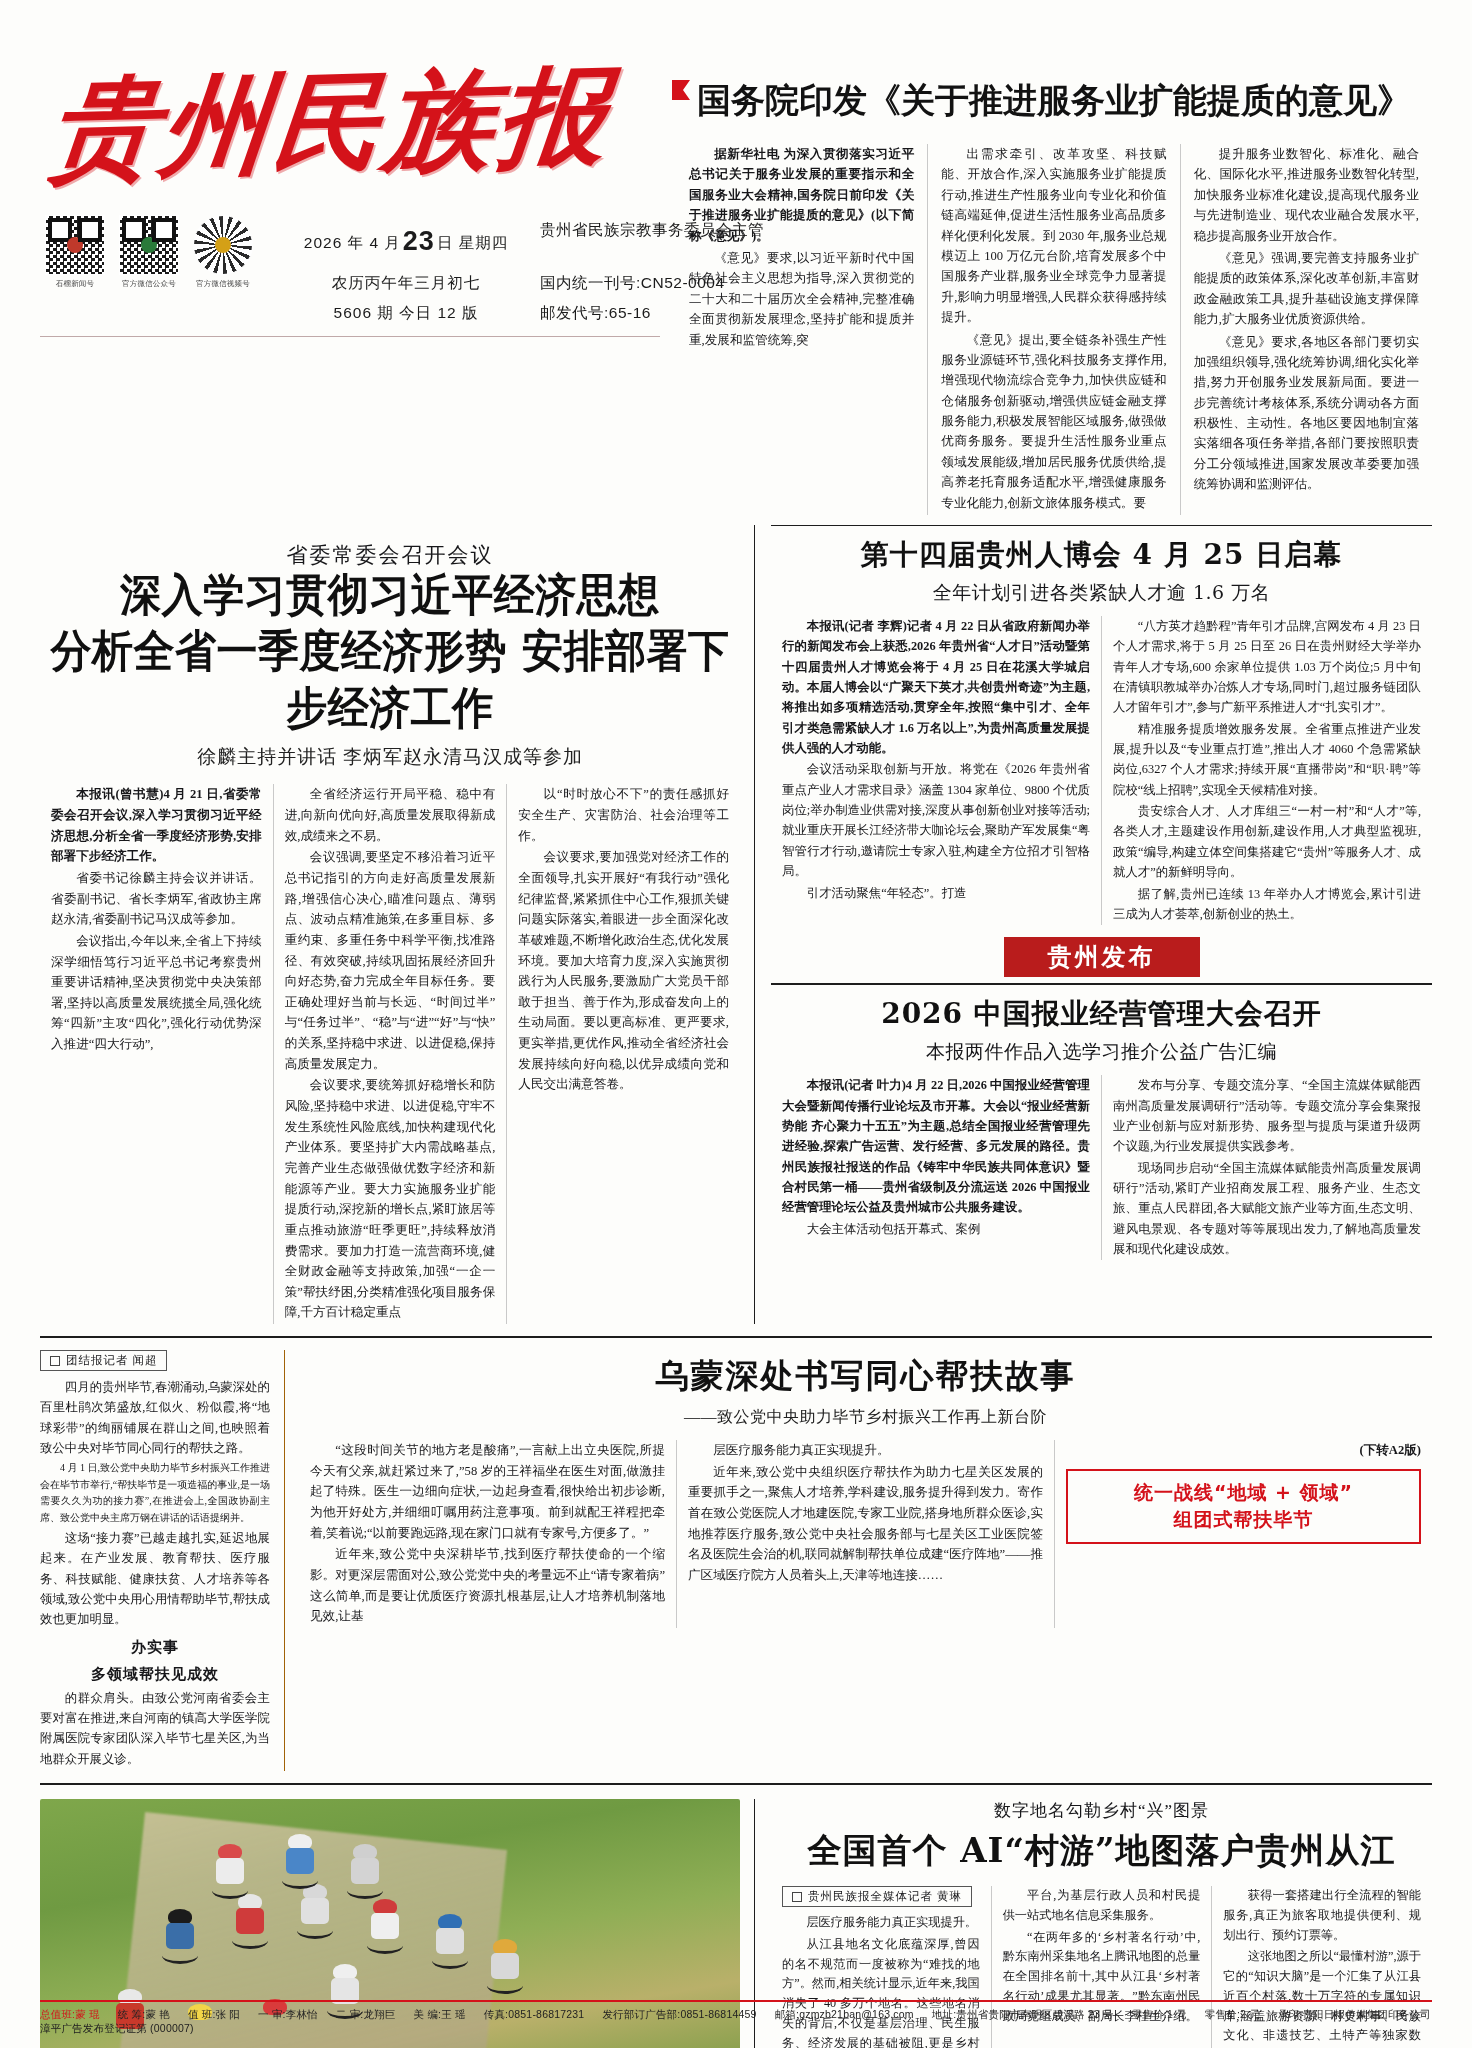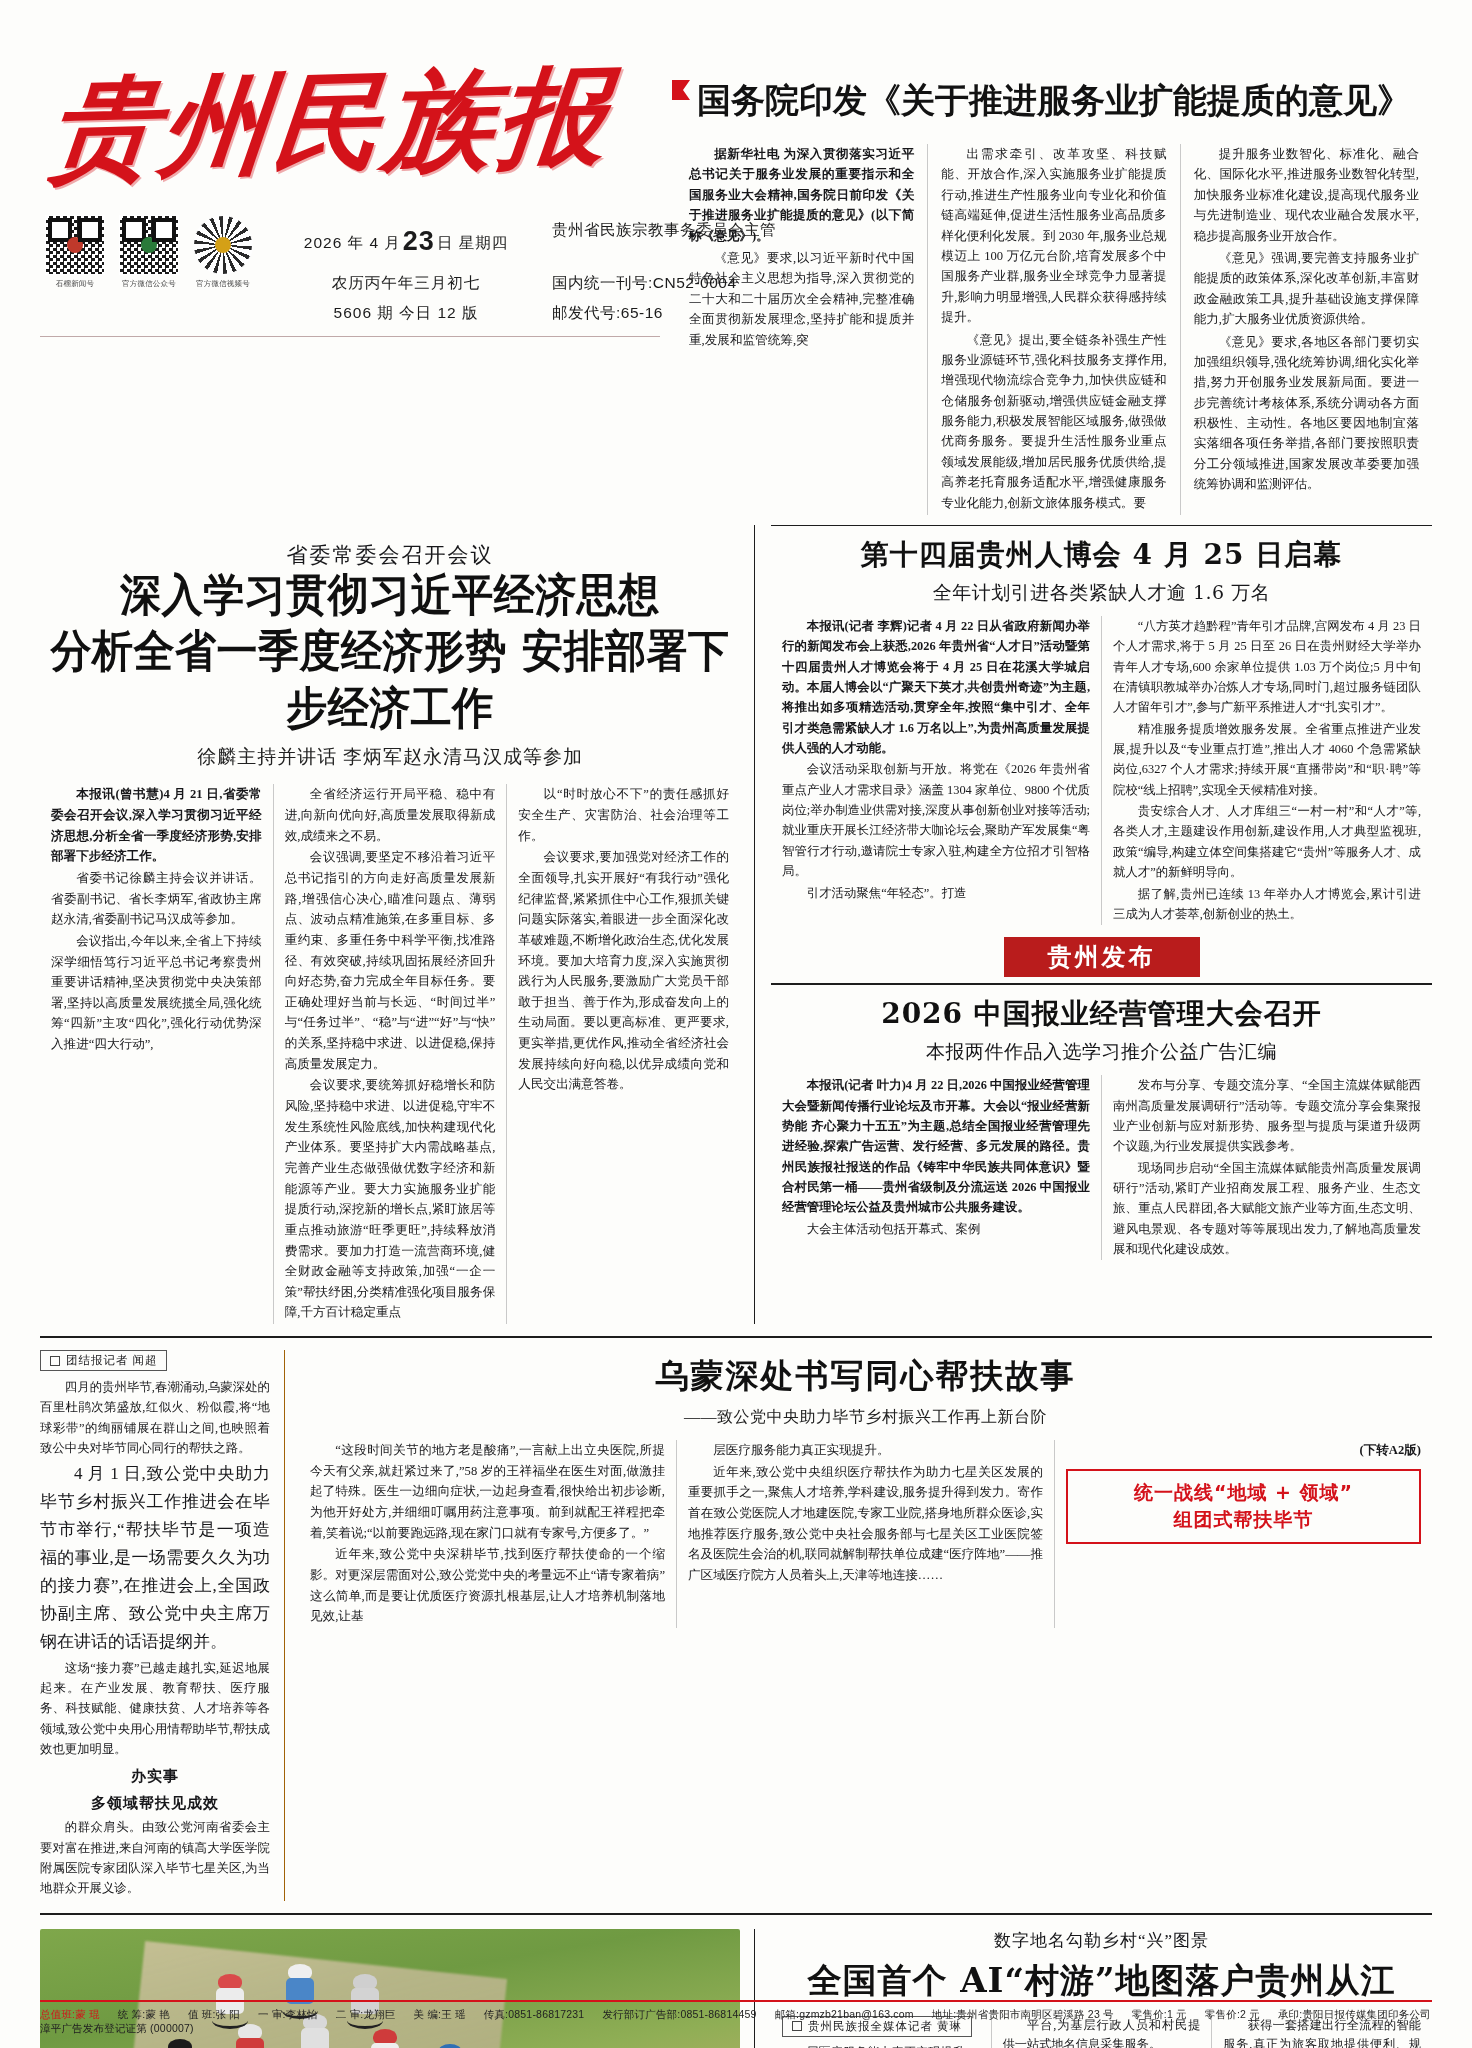--- a/index.html
+++ b/index.html
@@ -55,21 +55,21 @@
   .qr-box::before{top:2px;left:2px;}
   .qr-box::after{top:2px;right:2px;}
   .qr-box.round::before,.qr-box.round::after{display:none;}
   .qr-dot{
     position:absolute;left:50%;top:50%;transform:translate(-50%,-50%);
     width:16px;height:16px;border-radius:50%;
   }
   .qr-cap{font-size:7.5px;color:#444;margin-top:4px;letter-spacing:.2px;
           font-family:"Liberation Sans",sans-serif;white-space:nowrap;}
   .pubinfo{font-family:"Liberation Sans",sans-serif;font-size:15.5px;color:#1b1b1b;line-height:1.95;}
-  .pubinfo .r{display:flex;gap:12px;}
+  .pubinfo .r{display:flex;gap:0;}
   .pubinfo .c1{width:268px;text-align:center;letter-spacing:1px;}
   .pubinfo .c2{width:300px;letter-spacing:.5px;}
   .bigday{font-size:27px;font-weight:700;vertical-align:-2px;padding:0 2px;}
 
   .mast-right{flex:1;padding-left:16px;position:relative;}
   .hl-flag{position:absolute;left:10px;top:46px;width:22px;height:26px;}
   .top-head{
     font-family:"DejaVu Serif","Liberation Serif",serif;
     font-weight:700;font-size:34px;letter-spacing:0px;
     text-align:center;margin:44px 0 0 0;white-space:nowrap;
@@ -325,21 +325,21 @@
   <div class="mid">
     <div class="mid-left" style="width:1392px;flex:0 0 1392px;border-right:none;padding-right:0;">
 
       <div style="display:flex;">
         <div style="width:230px;flex:0 0 230px;padding-right:14px;">
           <div class="byline-box">
             <span class="sq"></span>
             <span>团结报记者  闻超</span>
           </div>
           <p style="font-size:12.4px;line-height:1.64;text-align:justify;text-indent:2em;margin:0 0 2px;">四月的贵州毕节,春潮涌动,乌蒙深处的百里杜鹃次第盛放,红似火、粉似霞,将“地球彩带”的绚丽铺展在群山之间,也映照着致公中央对毕节同心同行的帮扶之路。</p>
-          <p style="font-size:17px;line-height:1.64;text-align:justify;text-indent:2em;margin:0 0 2px;">4 月 1 日,致公党中央助力毕节乡村振兴工作推进会在毕节市举行,“帮扶毕节是一项造福的事业,是一场需要久久为功的接力赛”,在推进会上,全国政协副主席、致公党中央主席万钢在讲话的话语提纲并。</p>
+          <p style="font-size:10px;line-height:1.64;text-align:justify;text-indent:2em;margin:0 0 2px;">4 月 1 日,致公党中央助力毕节乡村振兴工作推进会在毕节市举行,“帮扶毕节是一项造福的事业,是一场需要久久为功的接力赛”,在推进会上,全国政协副主席、致公党中央主席万钢在讲话的话语提纲并。</p>
           <p style="font-size:12.4px;line-height:1.64;text-align:justify;text-indent:2em;margin:0 0 2px;">这场“接力赛”已越走越扎实,延迟地展起来。在产业发展、教育帮扶、医疗服务、科技赋能、健康扶贫、人才培养等各领域,致公党中央用心用情帮助毕节,帮扶成效也更加明显。</p>
           <div class="sect-h">办实事</div>
           <div class="sect-h">多领域帮扶见成效</div>
           <p style="font-size:12.4px;line-height:1.64;text-align:justify;text-indent:2em;margin:0 0 2px;">的群众肩头。由致公党河南省委会主要对富在推进,来自河南的镇高大学医学院附属医院专家团队深入毕节七星关区,为当地群众开展义诊。</p>
         </div>
 
         <div style="flex:1;border-left:1px solid #a16207;padding-left:14px;">
           <div class="mid-head">乌蒙深处书写同心帮扶故事</div>
           <div class="mid-sub">——致公党中央助力毕节乡村振兴工作再上新台阶</div>
           <div style="display:flex;">

